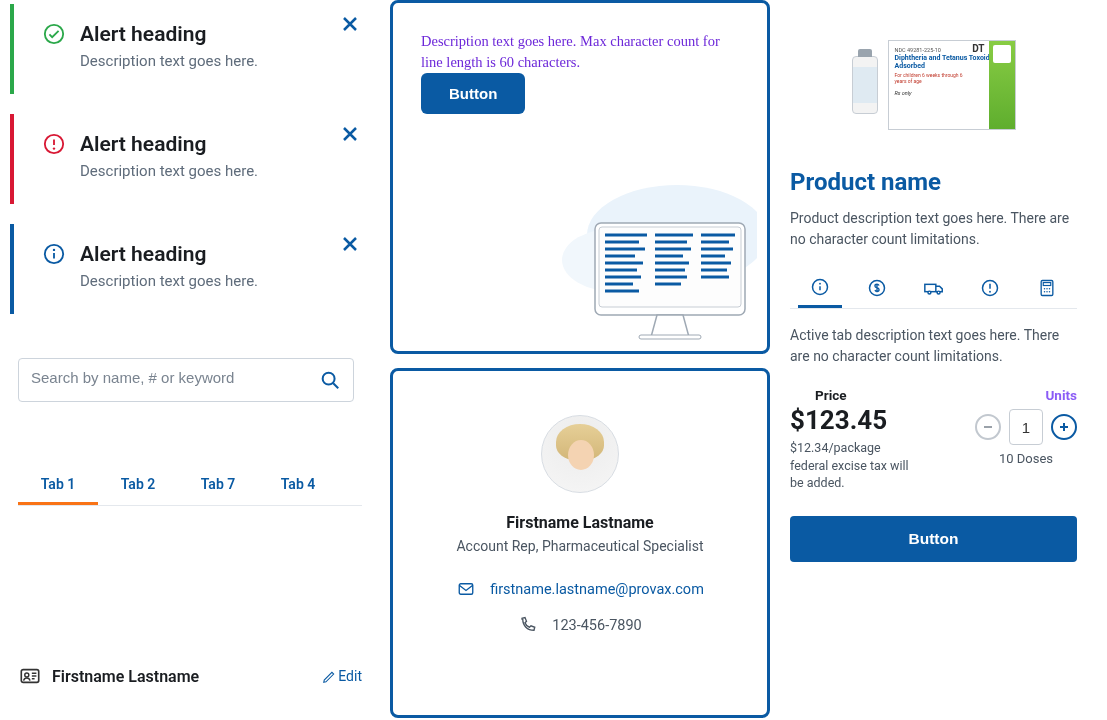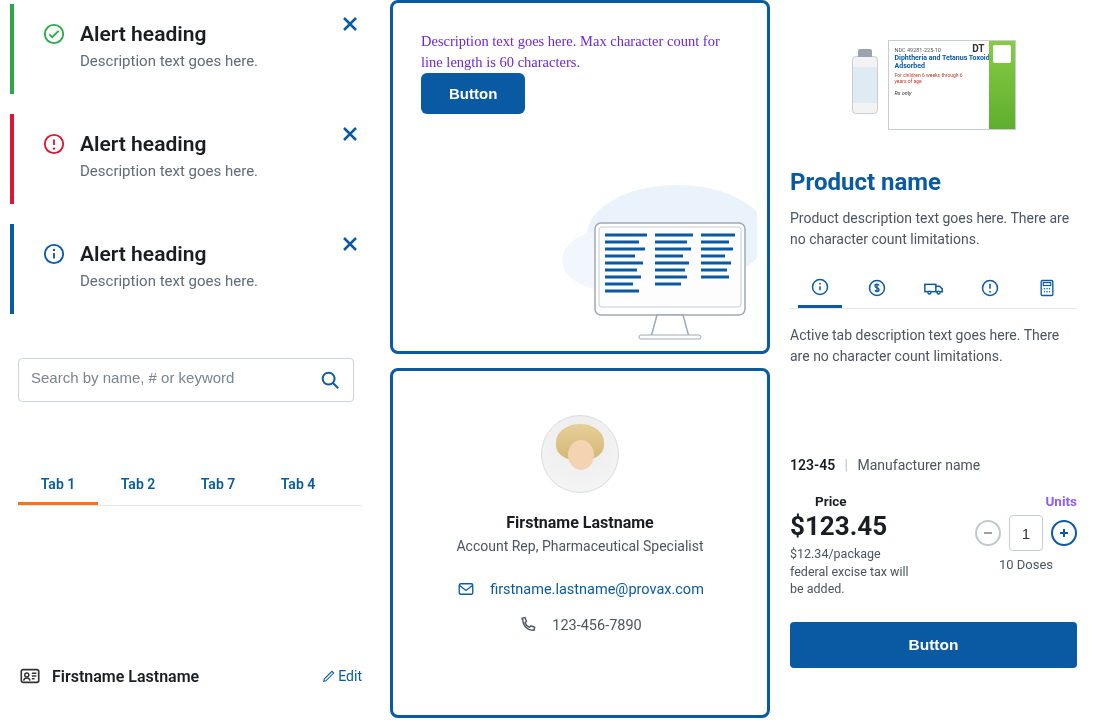--- a/index.html
+++ b/index.html
@@ -102,21 +102,21 @@
     .user-row {
       display: flex;
       align-items: center;
       padding: 8px 8px;
       margin-top: auto;
       margin-bottom: 24px;
       gap: 10px;
     }
     .user-row-icon { width: 24px; height: 24px; color: #333; display:flex;align-items:center;justify-content:center;}
     .user-row-name { font-size: 16px; font-weight: 600; color: #1a1d21; flex: 1;}
-    .user-row-edit { color: #0a5aa3; font-size: 14px; display:flex;align-items:center;gap:2px;cursor:pointer;}
+    .user-row-edit { color: #0a5aa3; font-size: 14px; display:flex;align-items:flex-end;gap:2px;cursor:pointer;}
 
     
     .col2 { display: flex; flex-direction: column; gap: 14px; }
     .card {
       border: 3px solid #0a5aa3;
       border-radius: 8px;
       background: #fff;
       overflow: hidden;
       position: relative;
     }
@@ -505,25 +505,20 @@
             <circle cx="12" cy="16.5" r="0.9" fill="#0a5aa3"></circle>
             <circle cx="15" cy="16.5" r="0.9" fill="#0a5aa3"></circle>
           </svg>
       </div>
     </div>
 
     <div class="tab-content">
       <div class="tab-content-desc">Active tab description text goes here. There are no character count limitations.</div>
     </div>
 
-    <div class="meta-row">
-      <span class="sku">123-45</span>
-      <span class="sep">|</span>
-      <span>Manufacturer name</span>
-    </div>
 
     <div class="price-units">
       <div class="price-block">
         <div class="lbl">Price</div>
         <div class="val">$123.45</div>
         <div class="note">$12.34/package federal excise tax will be added.</div>
       </div>
       <div class="units-block">
         <div class="lbl">Units</div>
         <div class="stepper">

